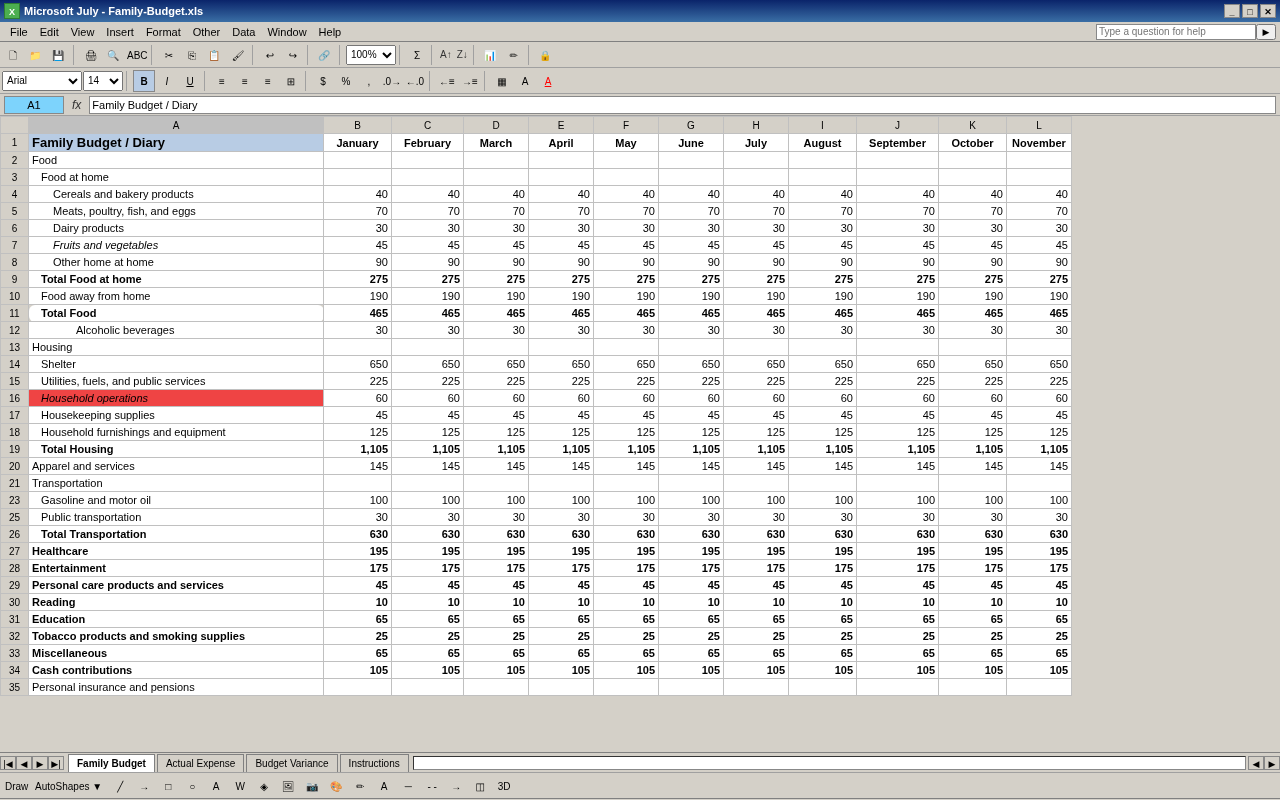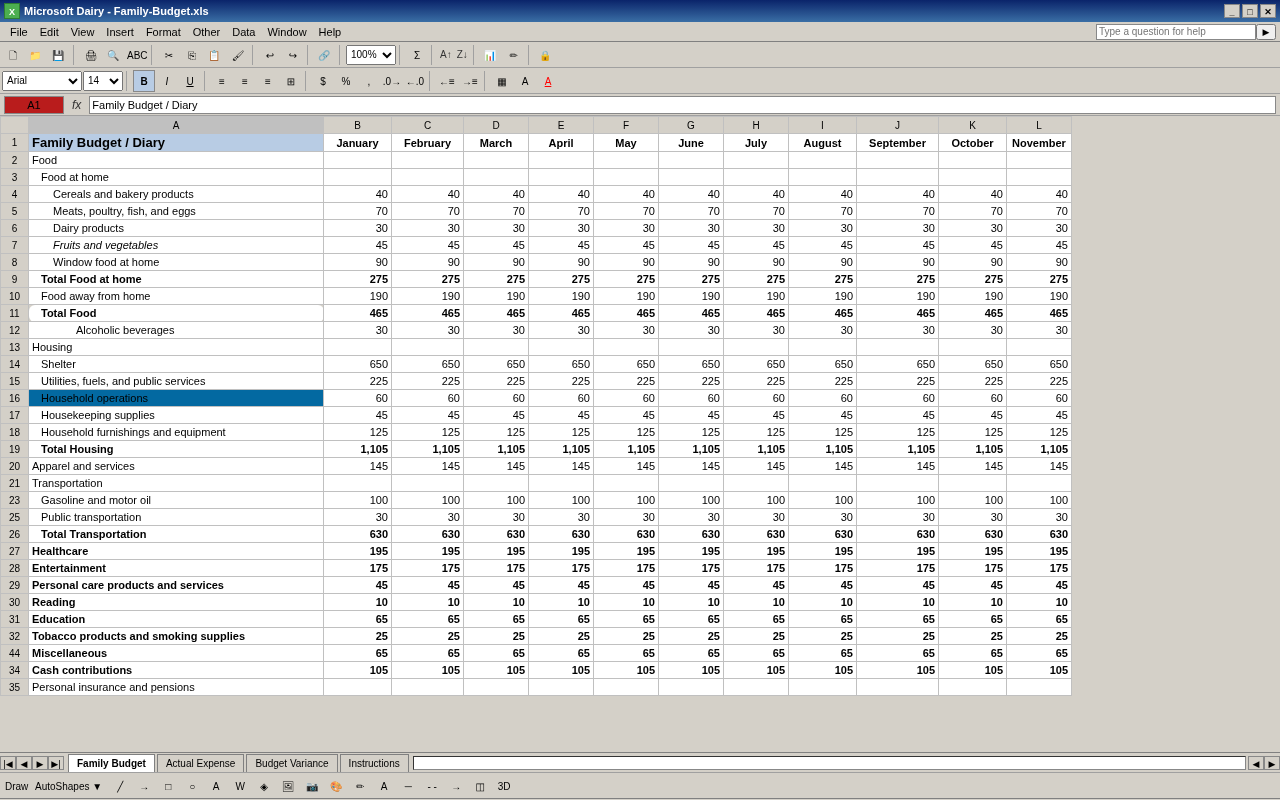--- a/index.html
+++ b/index.html
@@ -75,21 +75,21 @@
       height: 22px;
       display: flex;
       align-items: center;
       padding: 0 4px;
       border-bottom: 1px solid #a0a0a0;
       gap: 4px;
     }
     .cell-ref-box {
       width: 60px; height: 18px;
       border: 1px solid #888;
-      background: #b91c1c;
+      background: #7dd3fc;
       font-size: 11px;
       padding: 0 2px;
       text-align: center;
     }
     .formula-fx { font-size: 12px; font-style: italic; color: #333; padding: 0 4px; }
     .formula-input {
       flex: 1; height: 18px;
       border: 1px solid #888;
       background: white;
       font-size: 11px;
@@ -206,21 +206,21 @@
       border-top: 1px solid #a0a0a0;
       gap: 2px;
       font-size: 10px;
     }
   </style>
 </head>
 <body>
 
 <div class="title-bar">
   <span class="title-bar-icon">X</span>
-  <span class="title-bar-text">Microsoft Dairy - Family-Budget.xls</span>
+  <span class="title-bar-text">Microsoft July - Family-Budget.xls</span>
   <div class="title-bar-buttons">
     <div class="title-bar-btn">_</div>
     <div class="title-bar-btn">□</div>
     <div class="title-bar-btn">✕</div>
   </div>
 </div>
 
 <div class="menu-bar">
   <span class="menu-item">File</span>
   <span class="menu-item">Edit</span>
@@ -430,21 +430,21 @@
               <td style="background: white; text-align: right;">45</td>
               <td style="background: white; text-align: right;">45</td>
               <td style="background: white; text-align: right;">45</td>
               <td style="background: white; text-align: right;">45</td>
               <td style="background: white; text-align: right;">45</td>
               <td style="background: white; text-align: right;">45</td>
               <td style="background: white; text-align: right;">45</td>
             </tr>
             <tr>
               <th class="row-header">8</th>
-              <td style="padding-left: 24px; background: white;">      Window food at home</td>
+              <td style="padding-left: 24px; background: white;">      Other home at home</td>
               <td style="background: white; text-align: right;">90</td>
               <td style="background: white; text-align: right;">90</td>
               <td style="background: white; text-align: right;">90</td>
               <td style="background: white; text-align: right;">90</td>
               <td style="background: white; text-align: right;">90</td>
               <td style="background: white; text-align: right;">90</td>
               <td style="background: white; text-align: right;">90</td>
               <td style="background: white; text-align: right;">90</td>
               <td style="background: white; text-align: right;">90</td>
               <td style="background: white; text-align: right;">90</td>
@@ -550,21 +550,21 @@
               <td style="background: white; text-align: right;">225</td>
               <td style="background: white; text-align: right;">225</td>
               <td style="background: white; text-align: right;">225</td>
               <td style="background: white; text-align: right;">225</td>
               <td style="background: white; text-align: right;">225</td>
               <td style="background: white; text-align: right;">225</td>
               <td style="background: white; text-align: right;">225</td>
             </tr>
             <tr>
               <th class="row-header">16</th>
-              <td style="padding-left: 12px; background: #0369a1;">   Household operations</td>
+              <td style="padding-left: 12px; background: #ef4444; font-style: italic;">   Household operations</td>
               <td style="background: white; text-align: right;">60</td>
               <td style="background: white; text-align: right;">60</td>
               <td style="background: white; text-align: right;">60</td>
               <td style="background: white; text-align: right;">60</td>
               <td style="background: white; text-align: right;">60</td>
               <td style="background: white; text-align: right;">60</td>
               <td style="background: white; text-align: right;">60</td>
               <td style="background: white; text-align: right;">60</td>
               <td style="background: white; text-align: right;">60</td>
               <td style="background: white; text-align: right;">60</td>
@@ -774,21 +774,21 @@
               <td style="background: white; text-align: right; font-weight: bold;">25</td>
               <td style="background: white; text-align: right; font-weight: bold;">25</td>
               <td style="background: white; text-align: right; font-weight: bold;">25</td>
               <td style="background: white; text-align: right; font-weight: bold;">25</td>
               <td style="background: white; text-align: right; font-weight: bold;">25</td>
               <td style="background: white; text-align: right; font-weight: bold;">25</td>
               <td style="background: white; text-align: right; font-weight: bold;">25</td>
               <td style="background: white; text-align: right; font-weight: bold;">25</td>
             </tr>
             <tr>
-              <th class="row-header">44</th>
+              <th class="row-header">33</th>
               <td style="font-weight: bold; background: white;">Miscellaneous</td>
               <td style="background: white; text-align: right; font-weight: bold;">65</td>
               <td style="background: white; text-align: right; font-weight: bold;">65</td>
               <td style="background: white; text-align: right; font-weight: bold;">65</td>
               <td style="background: white; text-align: right; font-weight: bold;">65</td>
               <td style="background: white; text-align: right; font-weight: bold;">65</td>
               <td style="background: white; text-align: right; font-weight: bold;">65</td>
               <td style="background: white; text-align: right; font-weight: bold;">65</td>
               <td style="background: white; text-align: right; font-weight: bold;">65</td>
               <td style="background: white; text-align: right; font-weight: bold;">65</td>

